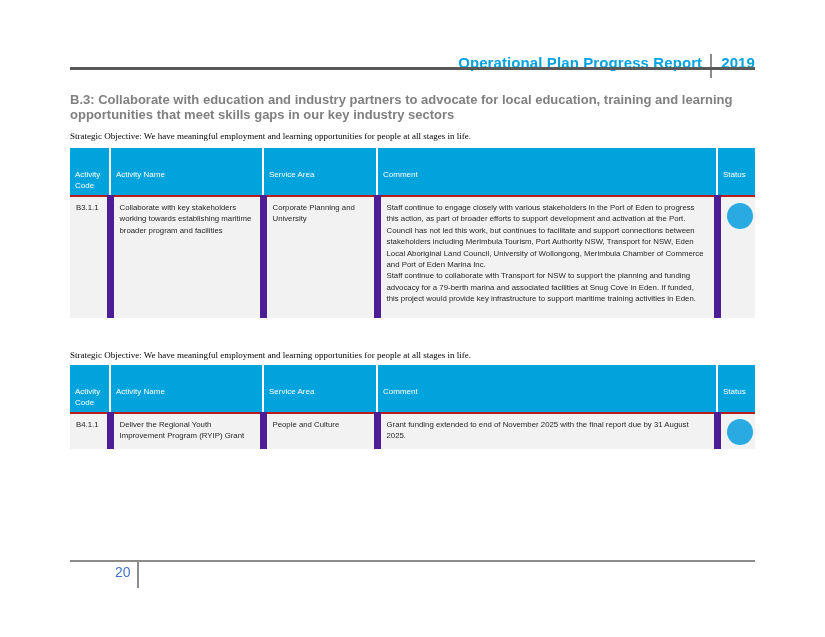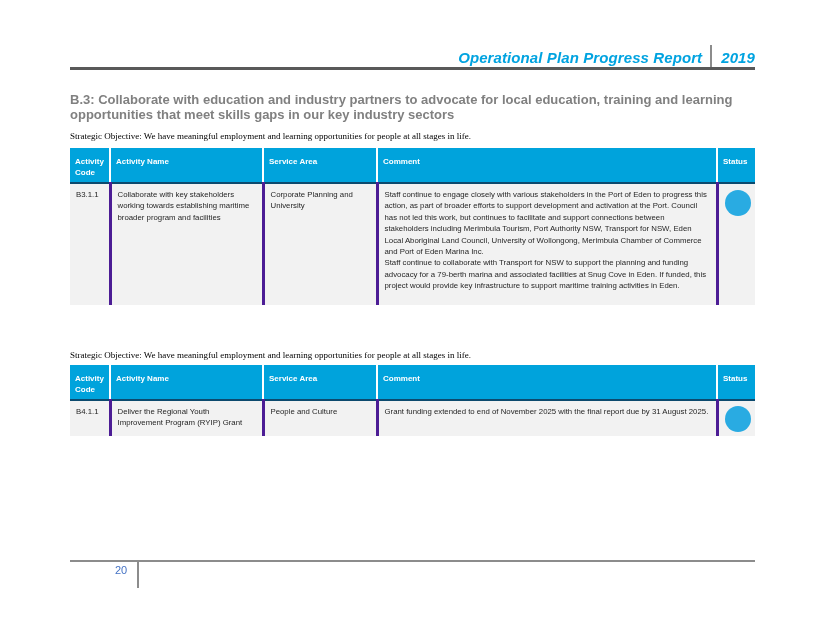--- a/index.html
+++ b/index.html
@@ -8,22 +8,22 @@
     width: 825px; height: 637px;
     position: relative;
     font-family: "Liberation Sans", sans-serif;
     overflow: hidden;
     color: #262626;
   }
   .page { position: absolute; inset: 0; }
 
   
   .header-row {
-    position: absolute; top: 44px; right: 70px; height: 26px;
-    display: flex; align-items: center; font-style: italic;
+    position: absolute; top: 54px; right: 70px; height: 26px;
+    display: flex; 
   }
   .report-title, .report-year {
     color: var(--title-accent, #00A3E0);
     font-size: 15px; font-weight: bold;
     letter-spacing: 0.1px;
   }
   .header-vsep {
     width: 2px; height: 24px; background: var(--rule-gray, #8C8C8C);
     margin: 0 9px 0 8px;
   }
@@ -49,55 +49,55 @@
 
   
   table.activity-table {
     position: absolute; left: 70px; width: 685px;
     border-collapse: collapse; table-layout: fixed;
   }
   .table-b3 { top: 148px; }
   .table-b4 { top: 365px; }
   th {
     background: var(--table-header, #00A3DC);
-    color: #ffffff; font-size: 8px; font-weight: bold;
+    color: #ffffff; font-size: 8px; font-weight: normal;
     text-align: left; vertical-align: top;
-    padding: 8px 4px 4px 5px; line-height: 11px;
+    padding: 21px 4px 4px 5px; line-height: 11px;
     border-right: 2px solid #ffffff;
-    border-bottom: 2px solid #0c4a6e;
+    border-bottom: 2px solid #b91c1c;
     height: 32px;
   }
   th:last-child, td:last-child { border-right: none; }
   td {
     background: var(--row-bg, #F2F2F2);
     font-size: 7.8px; line-height: 11.4px; color: #262626;
     vertical-align: top; text-align: left;
     padding: 5px 6px 4px 6px;
-    border-right: 3px solid #4c1d95;
+    border-right: 7px solid #4c1d95;
   }
   .row-tall td { height: 122px; }
   .row-short td { height: 34px; }
   td.cell-comment { white-space: pre-line; }
   .status-indicator {
     width: 26px; height: 26px; border-radius: 50%;
     background: var(--status-circle, #29ABE2);
     margin: 0 auto;
   }
   .row-tall .status-indicator { margin-top: 1px; }
   .row-short .status-indicator { margin-top: 0px; }
 
   
   .footer-rule {
     position: absolute; top: 560px; left: 70px; width: 685px; height: 2px;
     background: var(--rule-gray, #8C8C8C);
   }
   .page-number {
     position: absolute; top: 564px; left: 115px;
     color: var(--page-number-blue, #4472C4);
-    font-size: 11px;
+    font-size: 14px;
   }
   .page-number-bar {
     position: absolute; top: 561px; left: 137px;
     width: 2px; height: 27px; background: var(--rule-gray, #8C8C8C);
   }
 </style>
 </head>
 <body>
 
 <div class="page">

